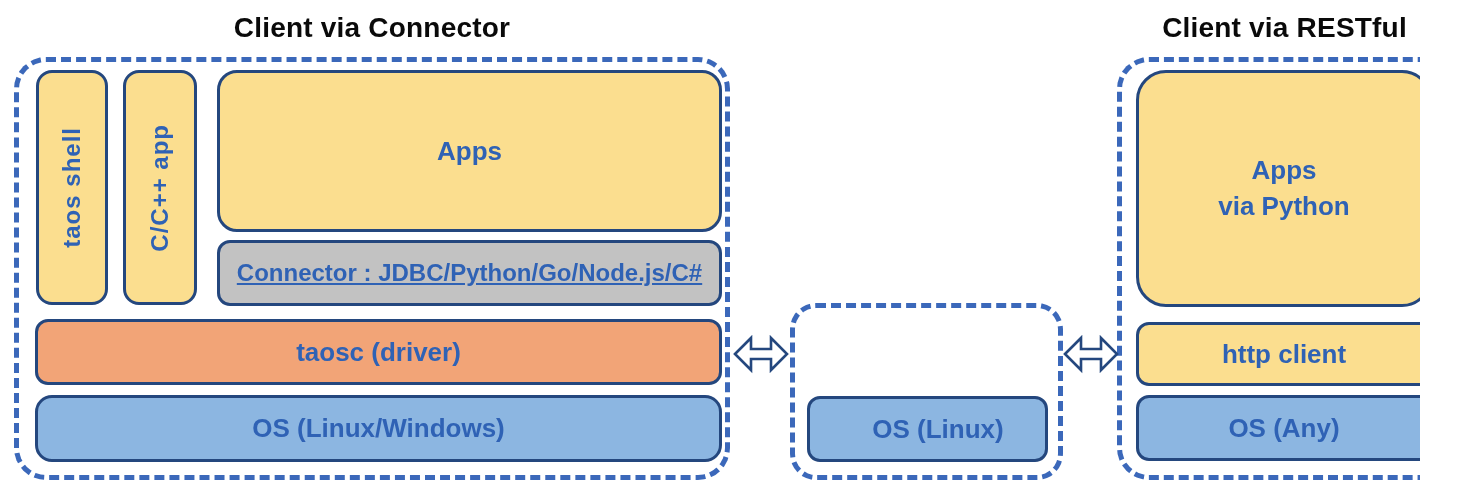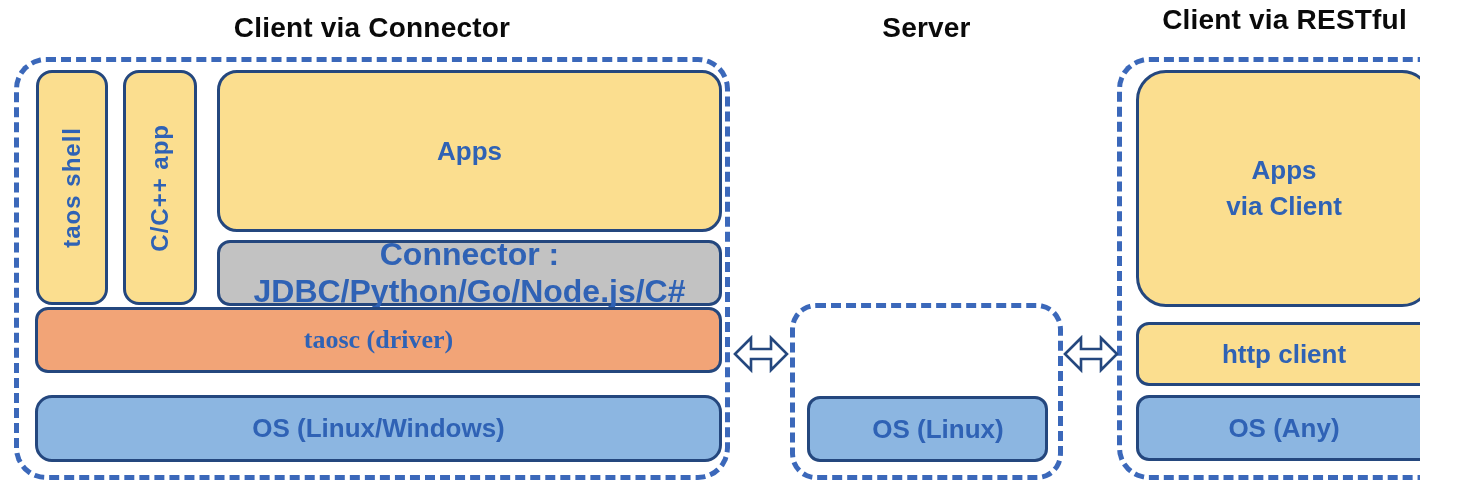--- a/index.html
+++ b/index.html
@@ -30,65 +30,64 @@
   .box.bluefill{background:var(--blue-fill);}
   .box.green{background:var(--green);}
   .box.gray{background:var(--gray);}
   .box.r16{border-radius:16px;}
   .box.r20{border-radius:20px;}
   .box.r30{border-radius:30px;}
   .vtext{
     writing-mode:vertical-rl; transform:rotate(180deg);
     font-size:24px; font-weight:bold; color:var(--text-blue); letter-spacing:1px;
   }
-  .connector-text{font-size:32px;}
+  .connector-text{font-size:24px;text-decoration:underline;}
   .two-line{line-height:1.35;}
   .arrow{position:absolute;}
   .arrow svg{display:block;}
 </style>
 </head>
 <body>
 
 <div class="canvas">
 
   <div class="sec-title" style="left:14px; top:12px; width:716px;">Client via Connector</div>
-  <div class="sec-title" style="left:790px; top:12px; width:273px;">Server</div>
-  <div class="sec-title" style="left:1117px; top:4px; width:335px;">Client via RESTful</div>
+  <div class="sec-title" style="left:1117px; top:12px; width:335px;">Client via RESTful</div>
 
   <div class="dashed" style="left:14px; top:57px; width:716px; height:423px;"></div>
   <div class="dashed" style="left:790px; top:303px; width:273px; height:177px; border-radius:26px;"></div>
   <div class="dashed" style="left:1117px; top:57px; width:335px; height:423px;"></div>
 
   <div class="box yellow r16" style="left:36px; top:70px; width:72px; height:235px;">
     <span class="vtext">taos shell</span>
   </div>
   <div class="box yellow r16" style="left:123px; top:70px; width:74px; height:235px;">
     <span class="vtext">C/C++ app</span>
   </div>
   <div class="box yellow r20" style="left:217px; top:70px; width:505px; height:162px;">
     <span>Apps</span>
   </div>
   <div class="box gray" style="left:217px; top:240px; width:505px; height:66px;">
     <span class="connector-text">Connector : JDBC/Python/Go/Node.js/C#</span>
   </div>
-  <div class="box orange" style="left:35px; top:307px; width:687px; height:66px;font-family:Liberation Serif, serif;">
+  <div class="box orange" style="left:35px; top:319px; width:687px; height:66px;">
     <span>taosc (driver)</span>
   </div>
   <div class="box bluefill" style="left:35px; top:395px; width:687px; height:67px;border-radius:17px;">
     <span>OS (Linux/Windows)</span>
   </div>
 
   <div class="box bluefill" style="left:807px; top:396px; width:241px; height:66px;padding-left:21px;">
     <span>OS (Linux)</span>
   </div>
 
   <div class="box yellow r30" style="left:1136px; top:70px; width:296px; height:237px;">
     <span class="two-line">
       <span>Apps</span><br>
-      <span>via Client</span>
+      <span>via Python</span>
     </span>
   </div>
   <div class="box yellow" style="left:1136px; top:322px; width:296px; height:64px;">
     <span>http client</span>
   </div>
   <div class="box bluefill" style="left:1136px; top:395px; width:296px; height:66px;">
     <span>OS (Any)</span>
   </div>
 
   <div class="arrow" style="left:733px; top:333px;">

